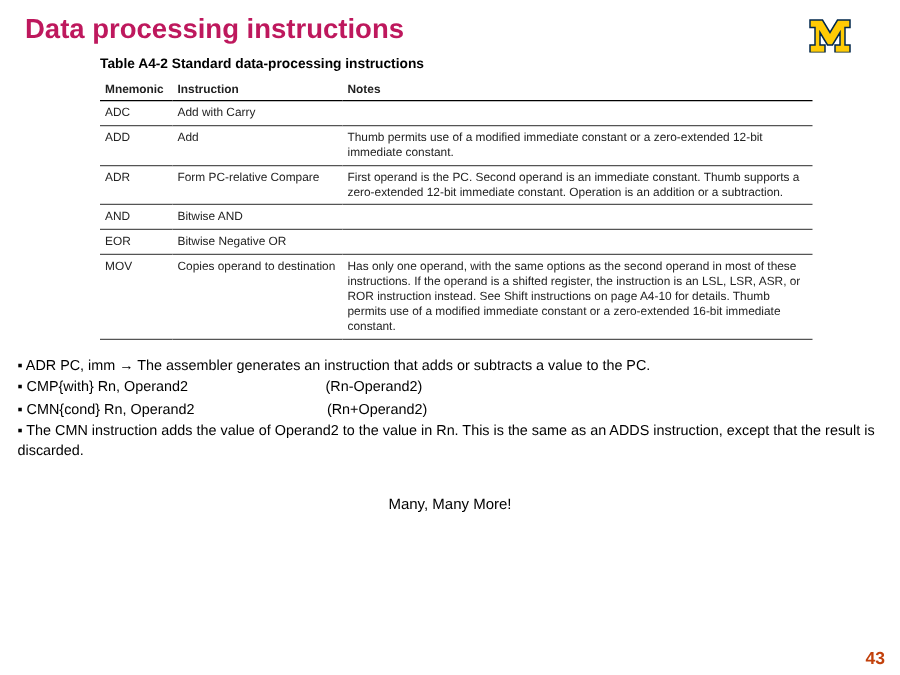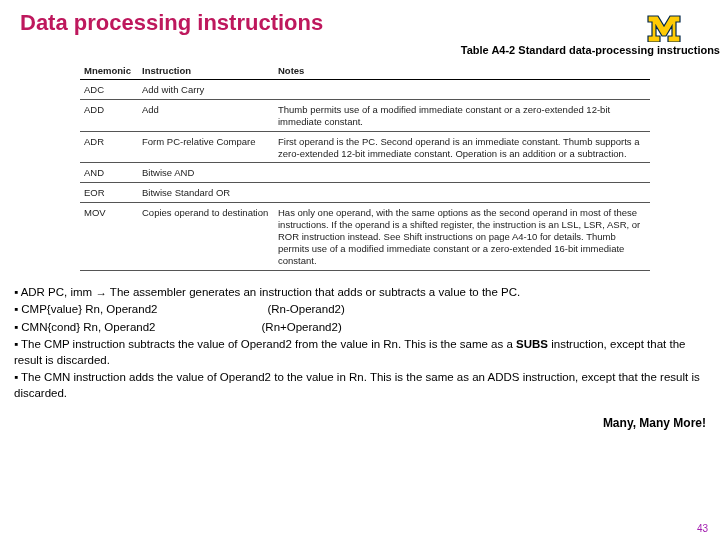--- a/index.html
+++ b/index.html
@@ -21,21 +21,21 @@
   .title {
     color: #be185d;
     font-size: 22px;
     font-weight: 700;
   }
   .logo {
     margin-right: 6px;
     margin-top: 2px;
   }
   .table-caption {
-    text-align: right;
+    text-align: left;
     font-size: 11px;
     font-weight: 700;
     margin-top: -6px;
     margin-bottom: 4px;
     margin-left: 80px;
   }
   .table-wrap {
     padding: 0 70px 0 80px;
   }
   table {
@@ -59,32 +59,32 @@
   th.mn, td.mn { width: 58px; }
   th.ins, td.ins { width: 136px; }
   .blur { filter: blur(0.35px); color:#222; }
   .bullets {
     padding: 14px 14px 0 14px;
     font-size: 11.5px;
     line-height: 1.35;
   }
   .bullets p { margin-bottom: 2px; }
   .many {
-    text-align: right;
+    text-align: center;
     font-size: 12px;
-    font-weight: 700;
-    margin-top: 14px;
+    font-weight: 400;
+    margin-top: 26px;
   }
   .pagenum {
     position: absolute;
     bottom: 6px;
     right: 12px;
-    font-size: 10px;
-    color: #a21caf;
-    font-weight: 400;
+    font-size: 14px;
+    color: #c2410c;
+    font-weight: 700;
   }
 </style>
 </head>
 <body>
 
 <div class="header">
   <div class="title">Data processing instructions</div>
   <div class="logo">
     <svg width="48" height="30" viewBox="0 0 48 30">
       <rect x="0" y="0" width="48" height="30" fill="none"></rect>
@@ -120,34 +120,33 @@
           <td class="ins">Form PC-relative Compare</td>
           <td>First operand is the PC. Second operand is an immediate constant. Thumb supports a zero-extended 12-bit immediate constant. Operation is an addition or a subtraction.</td>
         </tr>
       <tr>
           <td class="mn">AND</td>
           <td class="ins">Bitwise AND</td>
           <td></td>
         </tr>
       <tr>
           <td class="mn">EOR</td>
-          <td class="ins">Bitwise Standard OR</td>
+          <td class="ins">Bitwise Negative OR</td>
           <td></td>
         </tr>
       <tr>
           <td class="mn">MOV</td>
           <td class="ins">Copies operand to destination</td>
           <td>Has only one operand, with the same options as the second operand in most of these instructions. If the operand is a shifted register, the instruction is an LSL, LSR, ASR, or ROR instruction instead. See Shift instructions on page A4-10 for details. Thumb permits use of a modified immediate constant or a zero-extended 16-bit immediate constant.</td>
         </tr>
     </tbody>
   </table>
 </div>
 
 <div class="bullets">
   <p>▪ ADR PC, imm → The assembler generates an instruction that adds or subtracts a value to the PC.</p>
-  <p><span>▪ CMP{value} Rn, Operand2</span><span style="display:inline-block;width:110px"></span><span>(Rn-Operand2)</span></p>
+  <p><span>▪ CMP{with} Rn, Operand2</span><span style="display:inline-block;width:110px"></span><span>(Rn-Operand2)</span></p>
   <p><span>▪ CMN{cond} Rn, Operand2</span><span style="display:inline-block;width:106px"></span><span>(Rn+Operand2)</span></p>
-  <p><span>▪ The CMP instruction subtracts the value of Operand2 from the value in Rn. This is the same as a </span><b>SUBS</b><span> instruction, except that the result is discarded.</span></p>
   <p>▪ The CMN instruction adds the value of Operand2 to the value in Rn. This is the same as an ADDS instruction, except that the result is discarded.</p>
   <div class="many">Many, Many More!</div>
 </div>
 
 <div class="pagenum">43</div>
 
 </body></html>

